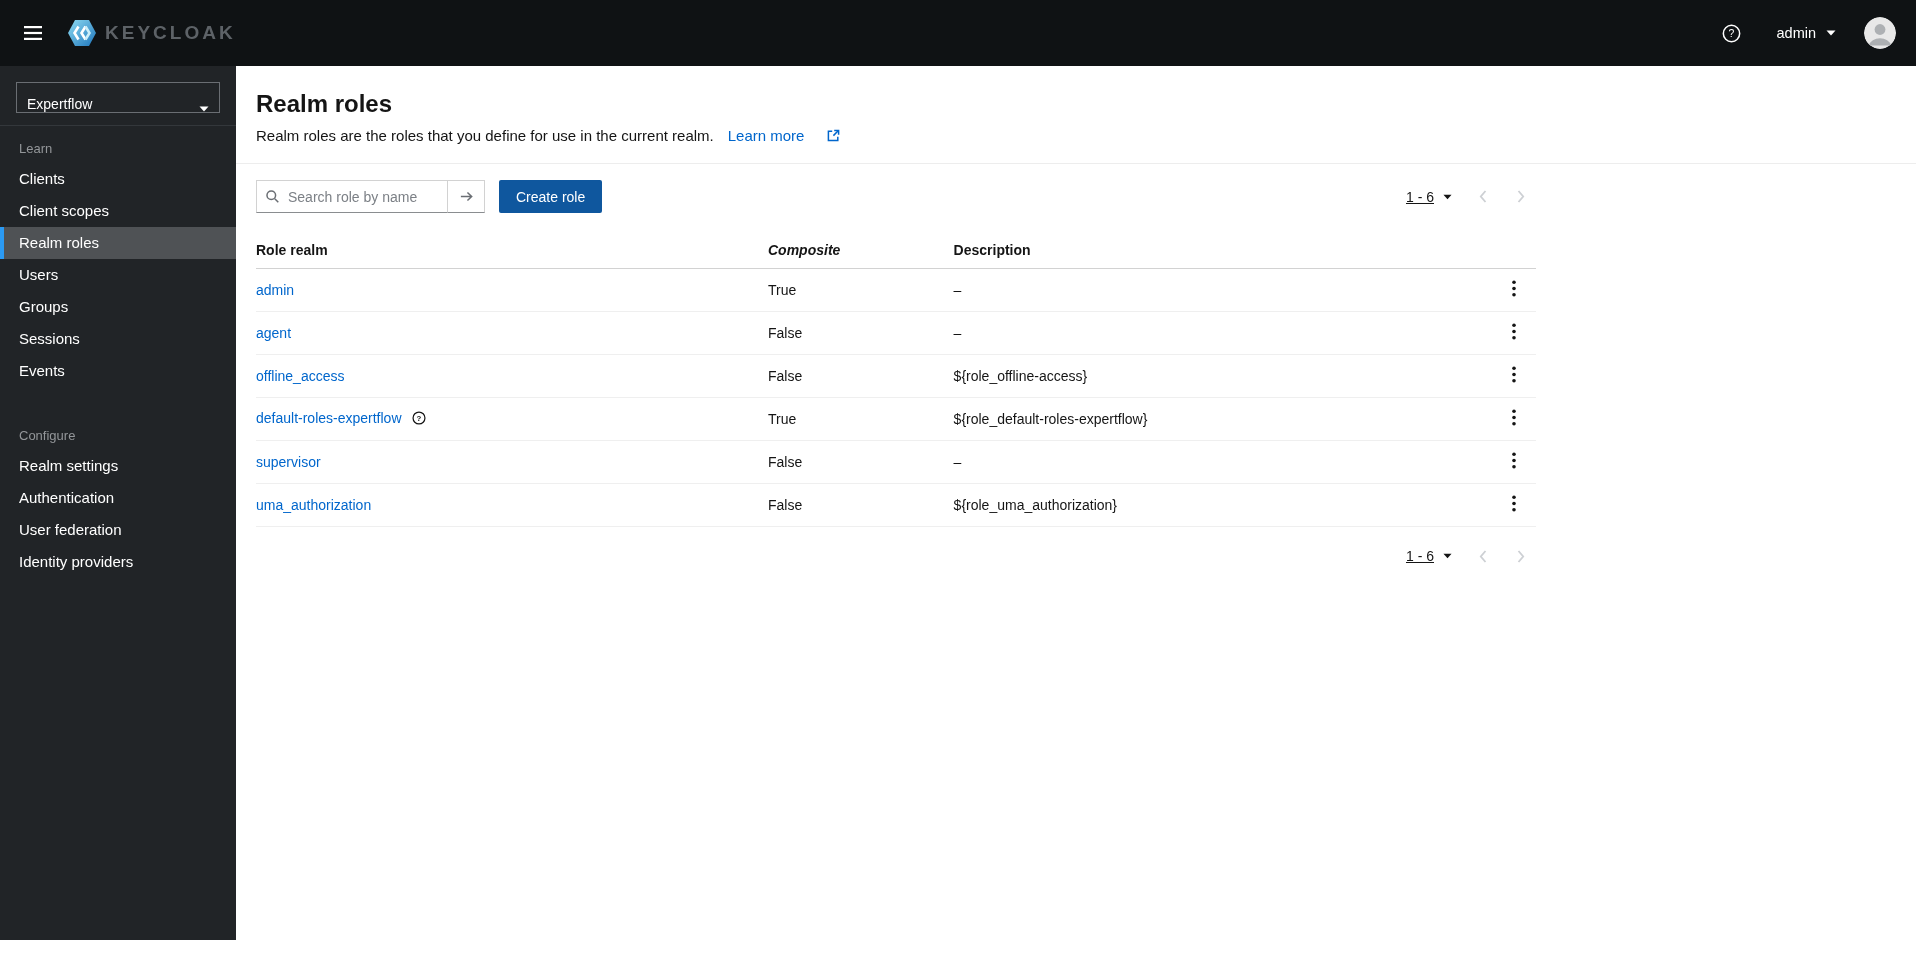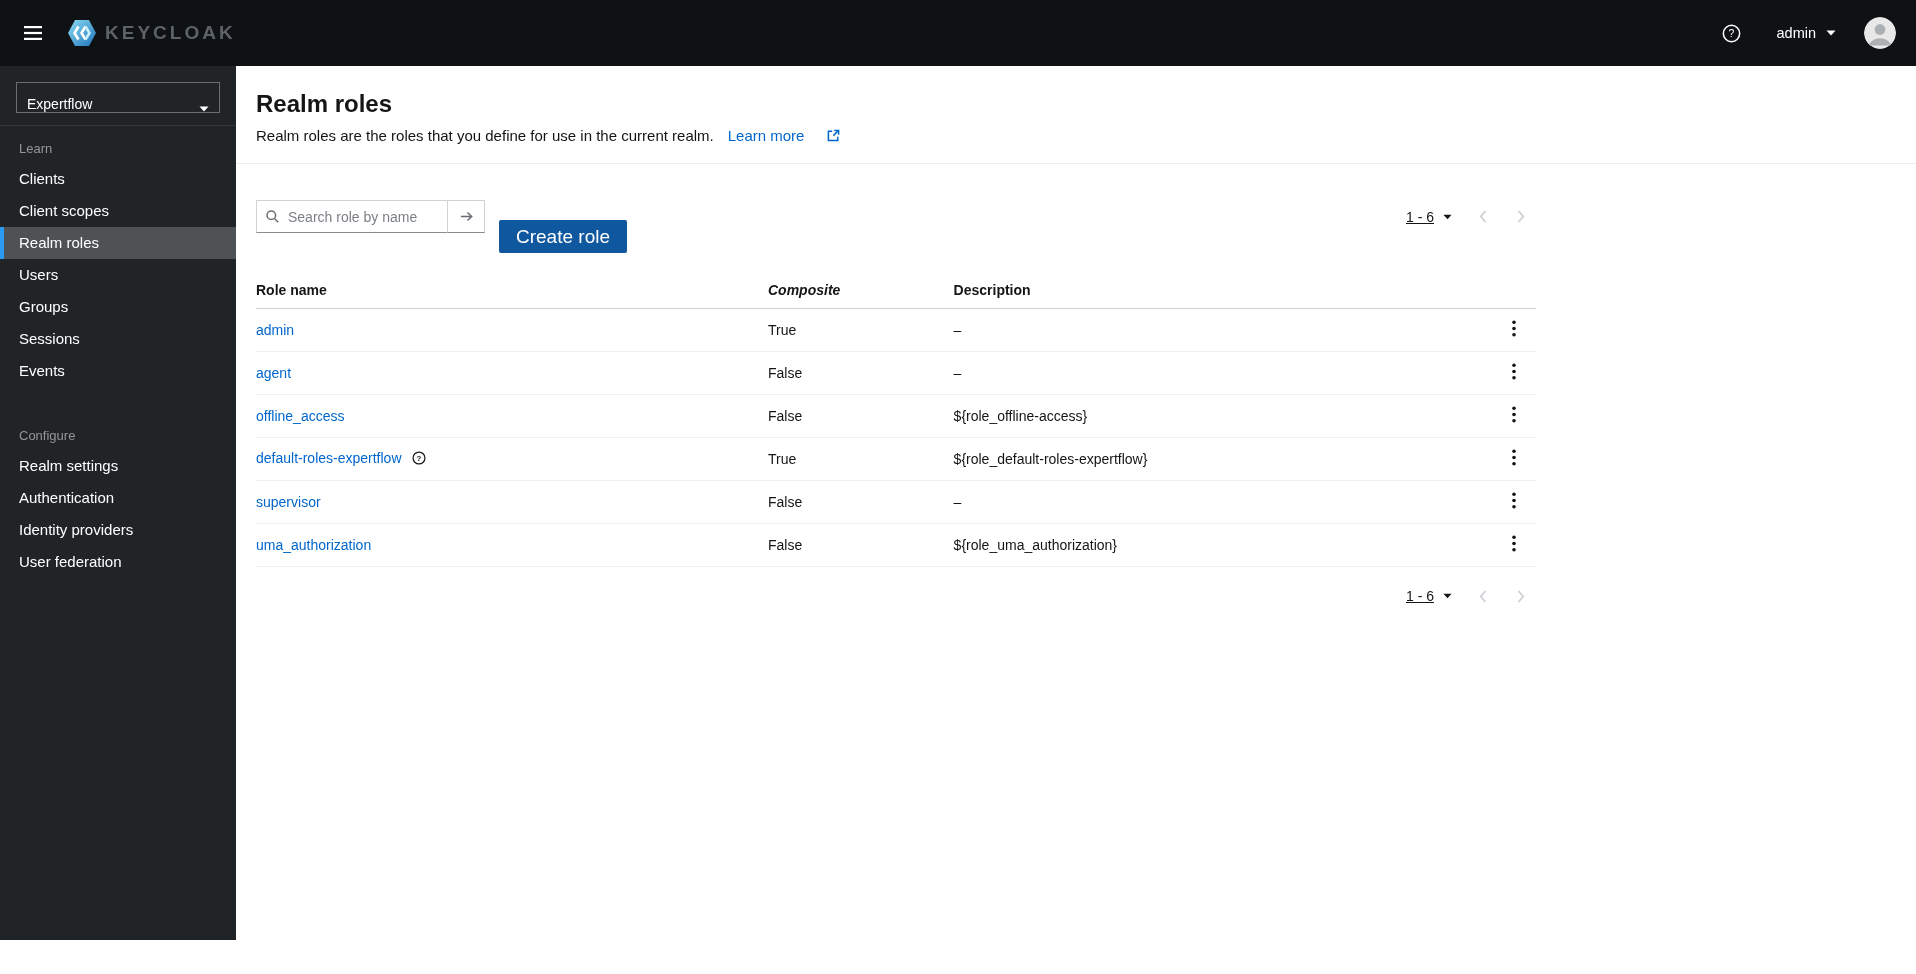--- a/index.html
+++ b/index.html
@@ -65,21 +65,21 @@
   .search-input::placeholder { color:#7c8086; }
   .search-icon { position:absolute; left:9px; top:9px; pointer-events:none; }
   .search-submit {
     width:38px; height:33px; background:#ffffff;
     border:1px solid #d2d2d2; border-bottom-color:#8a8d90;
     cursor:pointer; display:flex; align-items:center; justify-content:center;
   }
   .create-btn {
     margin-left:14px; height:33px; padding:0 17px;
     background:#0f579e; color:#ffffff; border:none; border-radius:2px;
-    font-size:19px; font-family:inherit; cursor:pointer;margin-top:40px;
+    font-size:14px; font-family:inherit; cursor:pointer;
   }
   .pagination { margin-left:auto; display:flex; align-items:center;text-decoration:underline; }
   .pagination.bottom { margin-left:0; justify-content:flex-end; padding:14px 0 0; }
   .page-range {
     background:none; border:none; font-family:inherit; font-size:14px; color:#151515;
     display:flex; align-items:center; gap:9px; cursor:pointer; padding:6px 8px;
   }
   .page-nav {
     background:none; border:none; color:#cdd0d4;
     width:30px; height:30px; margin-left:8px;
@@ -175,22 +175,22 @@
           <li class="nav-item">Groups</li>
           <li class="nav-item">Sessions</li>
           <li class="nav-item">Events</li>
         </ul>
       </div>
       <div class="nav-section">
         <h3 class="nav-section-title">Configure</h3>
         <ul class="nav-list">
           <li class="nav-item">Realm settings</li>
           <li class="nav-item">Authentication</li>
+          <li class="nav-item">User federation</li>
           <li class="nav-item">Identity providers</li>
-          <li class="nav-item">User federation</li>
         </ul>
       </div>
     </nav>
   </aside>
 
   <main class="main">
     <section class="page-header">
       <h1 class="page-title">Realm roles</h1>
       <p class="page-desc">
         <span>Realm roles are the roles that you define for use in the current realm.</span>
@@ -238,21 +238,21 @@
             <svg width="8" height="13" viewBox="0 0 8 13">
               <path d="M1.5 1 L6.2 6.5 L1.5 12" fill="none" stroke="currentColor" stroke-width="1.8"></path>
             </svg>
           </button>
         </div>
       </div>
 
       <table class="roles-table">
         <thead>
           <tr>
-            <th class="col-name">Role name</th>
+            <th class="col-name">Role realm</th>
             <th class="col-composite">Composite</th>
             <th class="col-desc">Description</th>
             <th class="col-actions"></th>
           </tr>
         </thead>
         <tbody>
           <tr>
             <td class="cell-name"><a class="role-link" href="#">admin</a></td>
             <td>True</td>
             <td>–</td>

